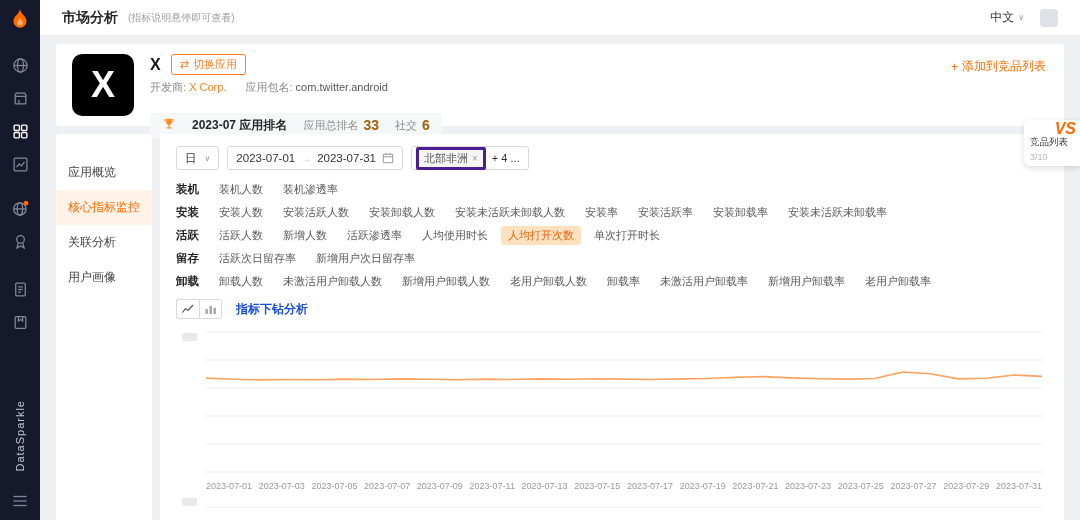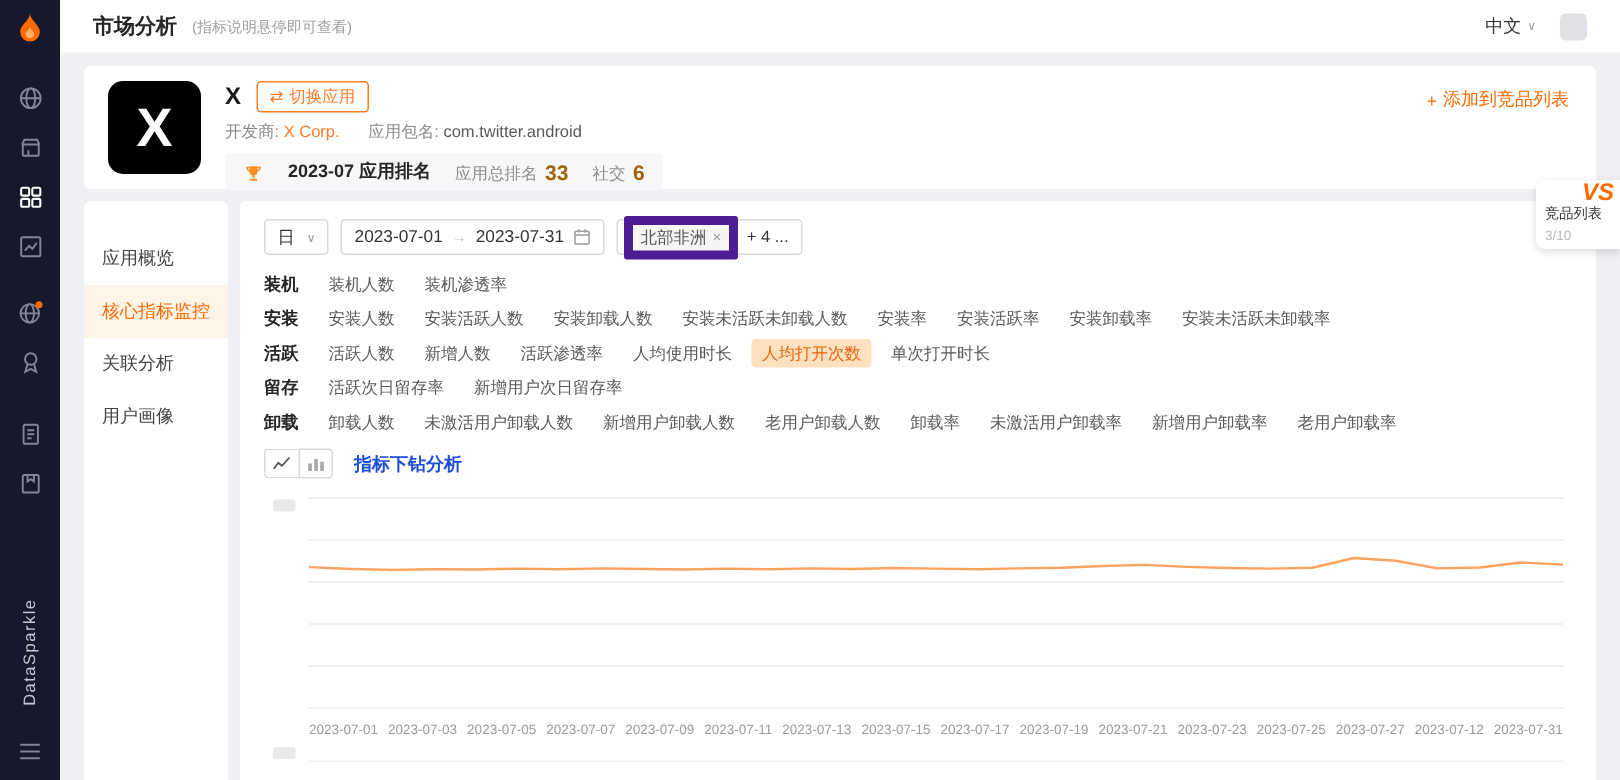--- a/index.html
+++ b/index.html
@@ -33,40 +33,40 @@
   .app-card { background:#fff; border-radius:4px; height:82px; position:relative; padding:10px 16px; }
   .logo-box { position:absolute; left:16px; top:10px; width:62px; height:62px; background:#000; border-radius:10px; display:flex; align-items:center; justify-content:center; color:#fff; font-size:36px; font-weight:bold; }
   .app-main { margin-left:78px; }
   .app-row1 { display:flex; align-items:center; gap:10px; }
   .app-name { font-size:16px; font-weight:bold; color:#1a1a1a; }
   .switch-btn { border:1px solid #ff7d26; color:#ff7d26; font-size:11px; padding:2px 8px; border-radius:3px; display:inline-flex; align-items:center; gap:4px; cursor:pointer; background:#fff; }
   .app-row2 { margin-top:5px; font-size:11px; color:#8c8c8c; }
   .dev-name { color:#ff7d26; cursor:pointer; }
   .pkg-label { margin-left:16px; }
   .pkg-name { color:#595959; }
-  .app-row3 { margin-top:7px; display:inline-flex; align-items:flex-end; gap:16px; background:#f6f7f9; border-radius:4px; padding:4px 12px; }
+  .app-row3 { margin-top:18px; display:inline-flex; align-items:flex-start; gap:16px; background:#f6f7f9; border-radius:4px; padding:4px 12px; }
   .rank-title { font-size:12px; font-weight:bold; color:#262626; }
   .rank-pair { font-size:11px; color:#8c8c8c; display:flex; align-items:center; gap:5px; }
   .rank-num { font-size:14px; font-weight:bold; color:#a16207; }
   .add-btn { position:absolute; right:18px; top:14px; color:#ff6a00; font-size:12px; cursor:pointer; display:flex; align-items:center; gap:4px; }
 
   
   .lower { display:flex; gap:8px; margin-top:8px; height:386px; }
   .subnav { width:96px; background:#fff; border-radius:4px 4px 0 0; padding-top:21px; flex-shrink:0; }
   .subnav-item { font-size:12px; color:#444; padding:9px 12px; cursor:pointer; white-space:nowrap; }
   .subnav-item.active { color:#ff6a00; background:#fff3e8; }
 
   .main-panel { flex:1; background:#fff; border-radius:4px 4px 0 0; padding:12px 16px; position:relative; overflow:hidden; }
   .filters { display:flex; align-items:center; gap:8px; }
   .select-box, .date-box, .region-box { border:1px solid #d9d9d9; border-radius:3px; height:24px; display:flex; align-items:center; font-size:11.5px; color:#333; background:#fff; cursor:pointer; }
   .select-box { padding:0 8px; gap:8px; }
   .date-box { padding:0 8px; gap:6px; }
   .date-sep { color:#bfbfbf; font-size:10px; }
   .region-box { padding:0 8px 0 4px; gap:6px; }
-  .region-tag { background:#f5f5f5; border:6px solid #4c1d95; border-radius:2px; font-size:11px; color:#555; padding:1px 5px; display:flex; align-items:center; gap:4px; }
+  .region-tag { background:#f5f5f5; border:3px solid #4c1d95; border-radius:2px; font-size:11px; color:#555; padding:1px 5px; display:flex; align-items:center; gap:4px; }
   .tag-close { color:#999; font-size:10px; cursor:pointer; }
   .region-more { font-size:11px; color:#333; }
 
   .metric-rows { margin-top:10px; }
   .metric-row { display:flex; align-items:center; margin-bottom:4px; }
   .metric-label { font-size:11.5px; font-weight:bold; color:#262626; width:36px; flex-shrink:0; }
   .metric-chip { font-size:11px; color:#595959; margin-right:6px; padding:2px 7px; border-radius:3px; cursor:pointer; white-space:nowrap; }
   .metric-chip.active { background:#ffe0bf; color:#e8650e; }
 
   .chart-toolbar { display:flex; align-items:center; margin-top:8px; }
@@ -356,21 +356,21 @@
             <span>2023-07-09</span>
             <span>2023-07-11</span>
             <span>2023-07-13</span>
             <span>2023-07-15</span>
             <span>2023-07-17</span>
             <span>2023-07-19</span>
             <span>2023-07-21</span>
             <span>2023-07-23</span>
             <span>2023-07-25</span>
             <span>2023-07-27</span>
-            <span>2023-07-12</span>
+            <span>2023-07-29</span>
             <span>2023-07-31</span>
           </div>
         <div class="section-divider"></div>
       </div>
     </div>
   </div>
 
   <div class="vs-tab">
     <div class="vs-text">VS</div>
     <div class="vs-row">

